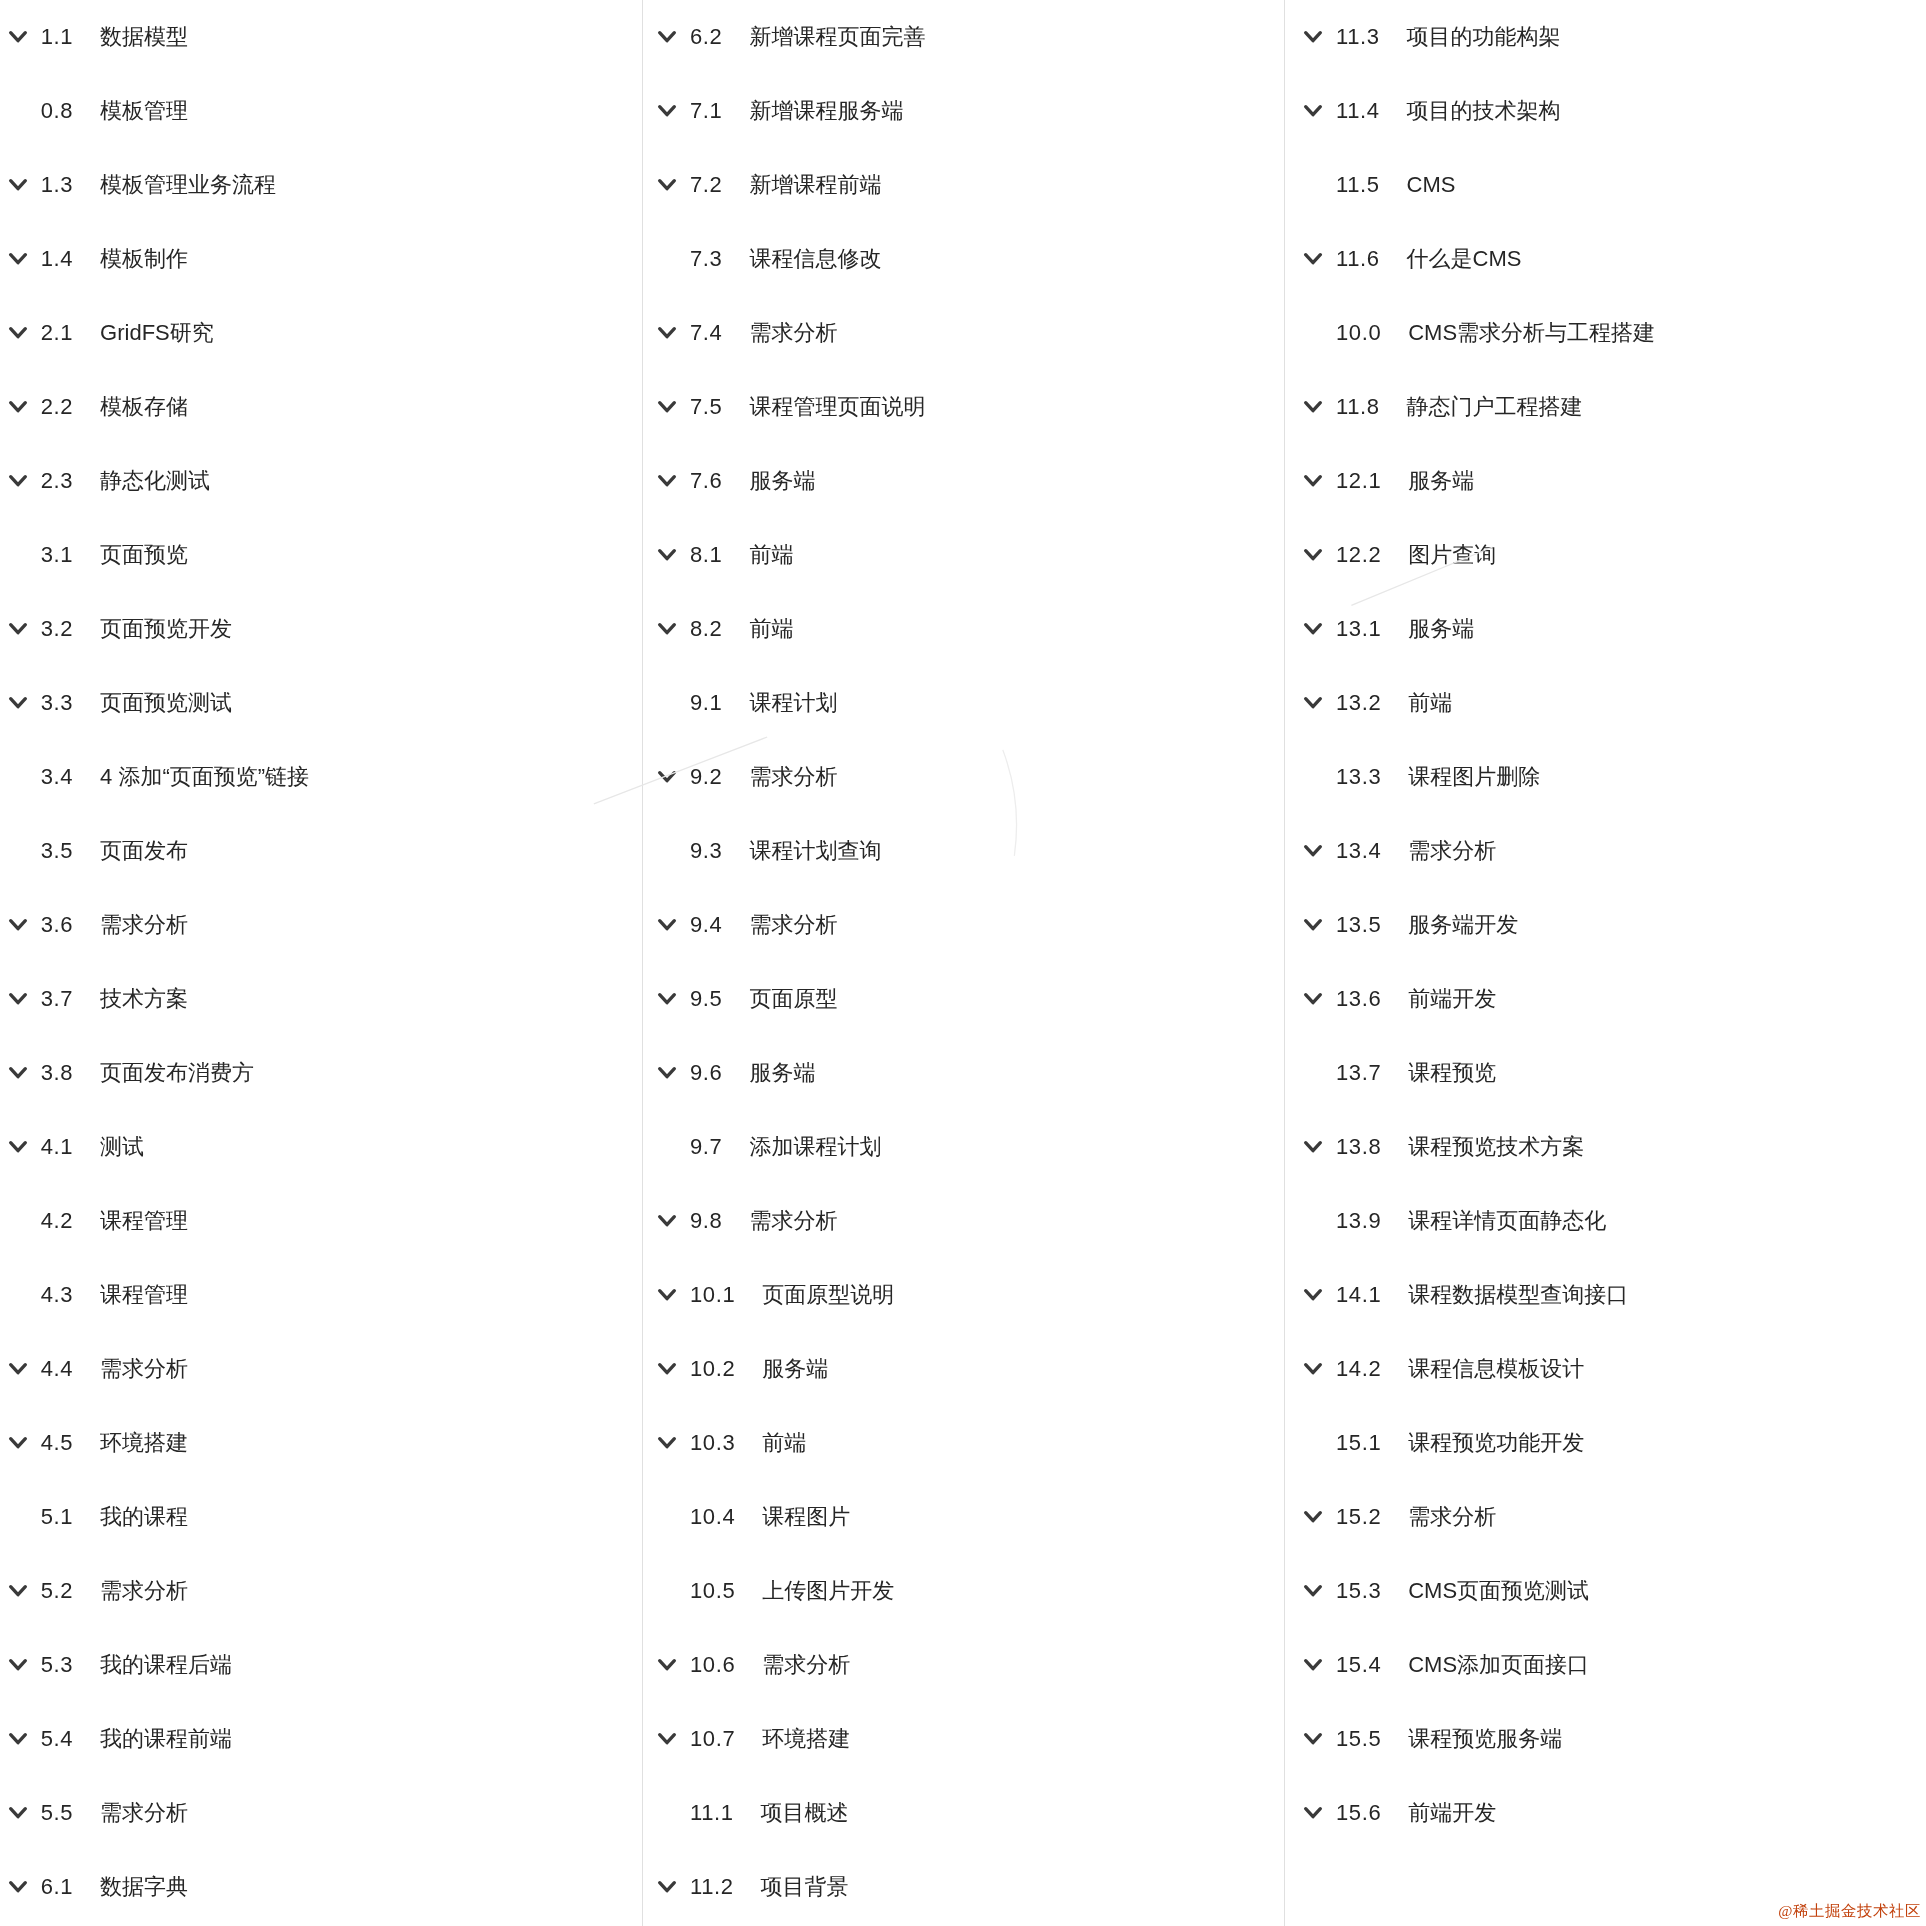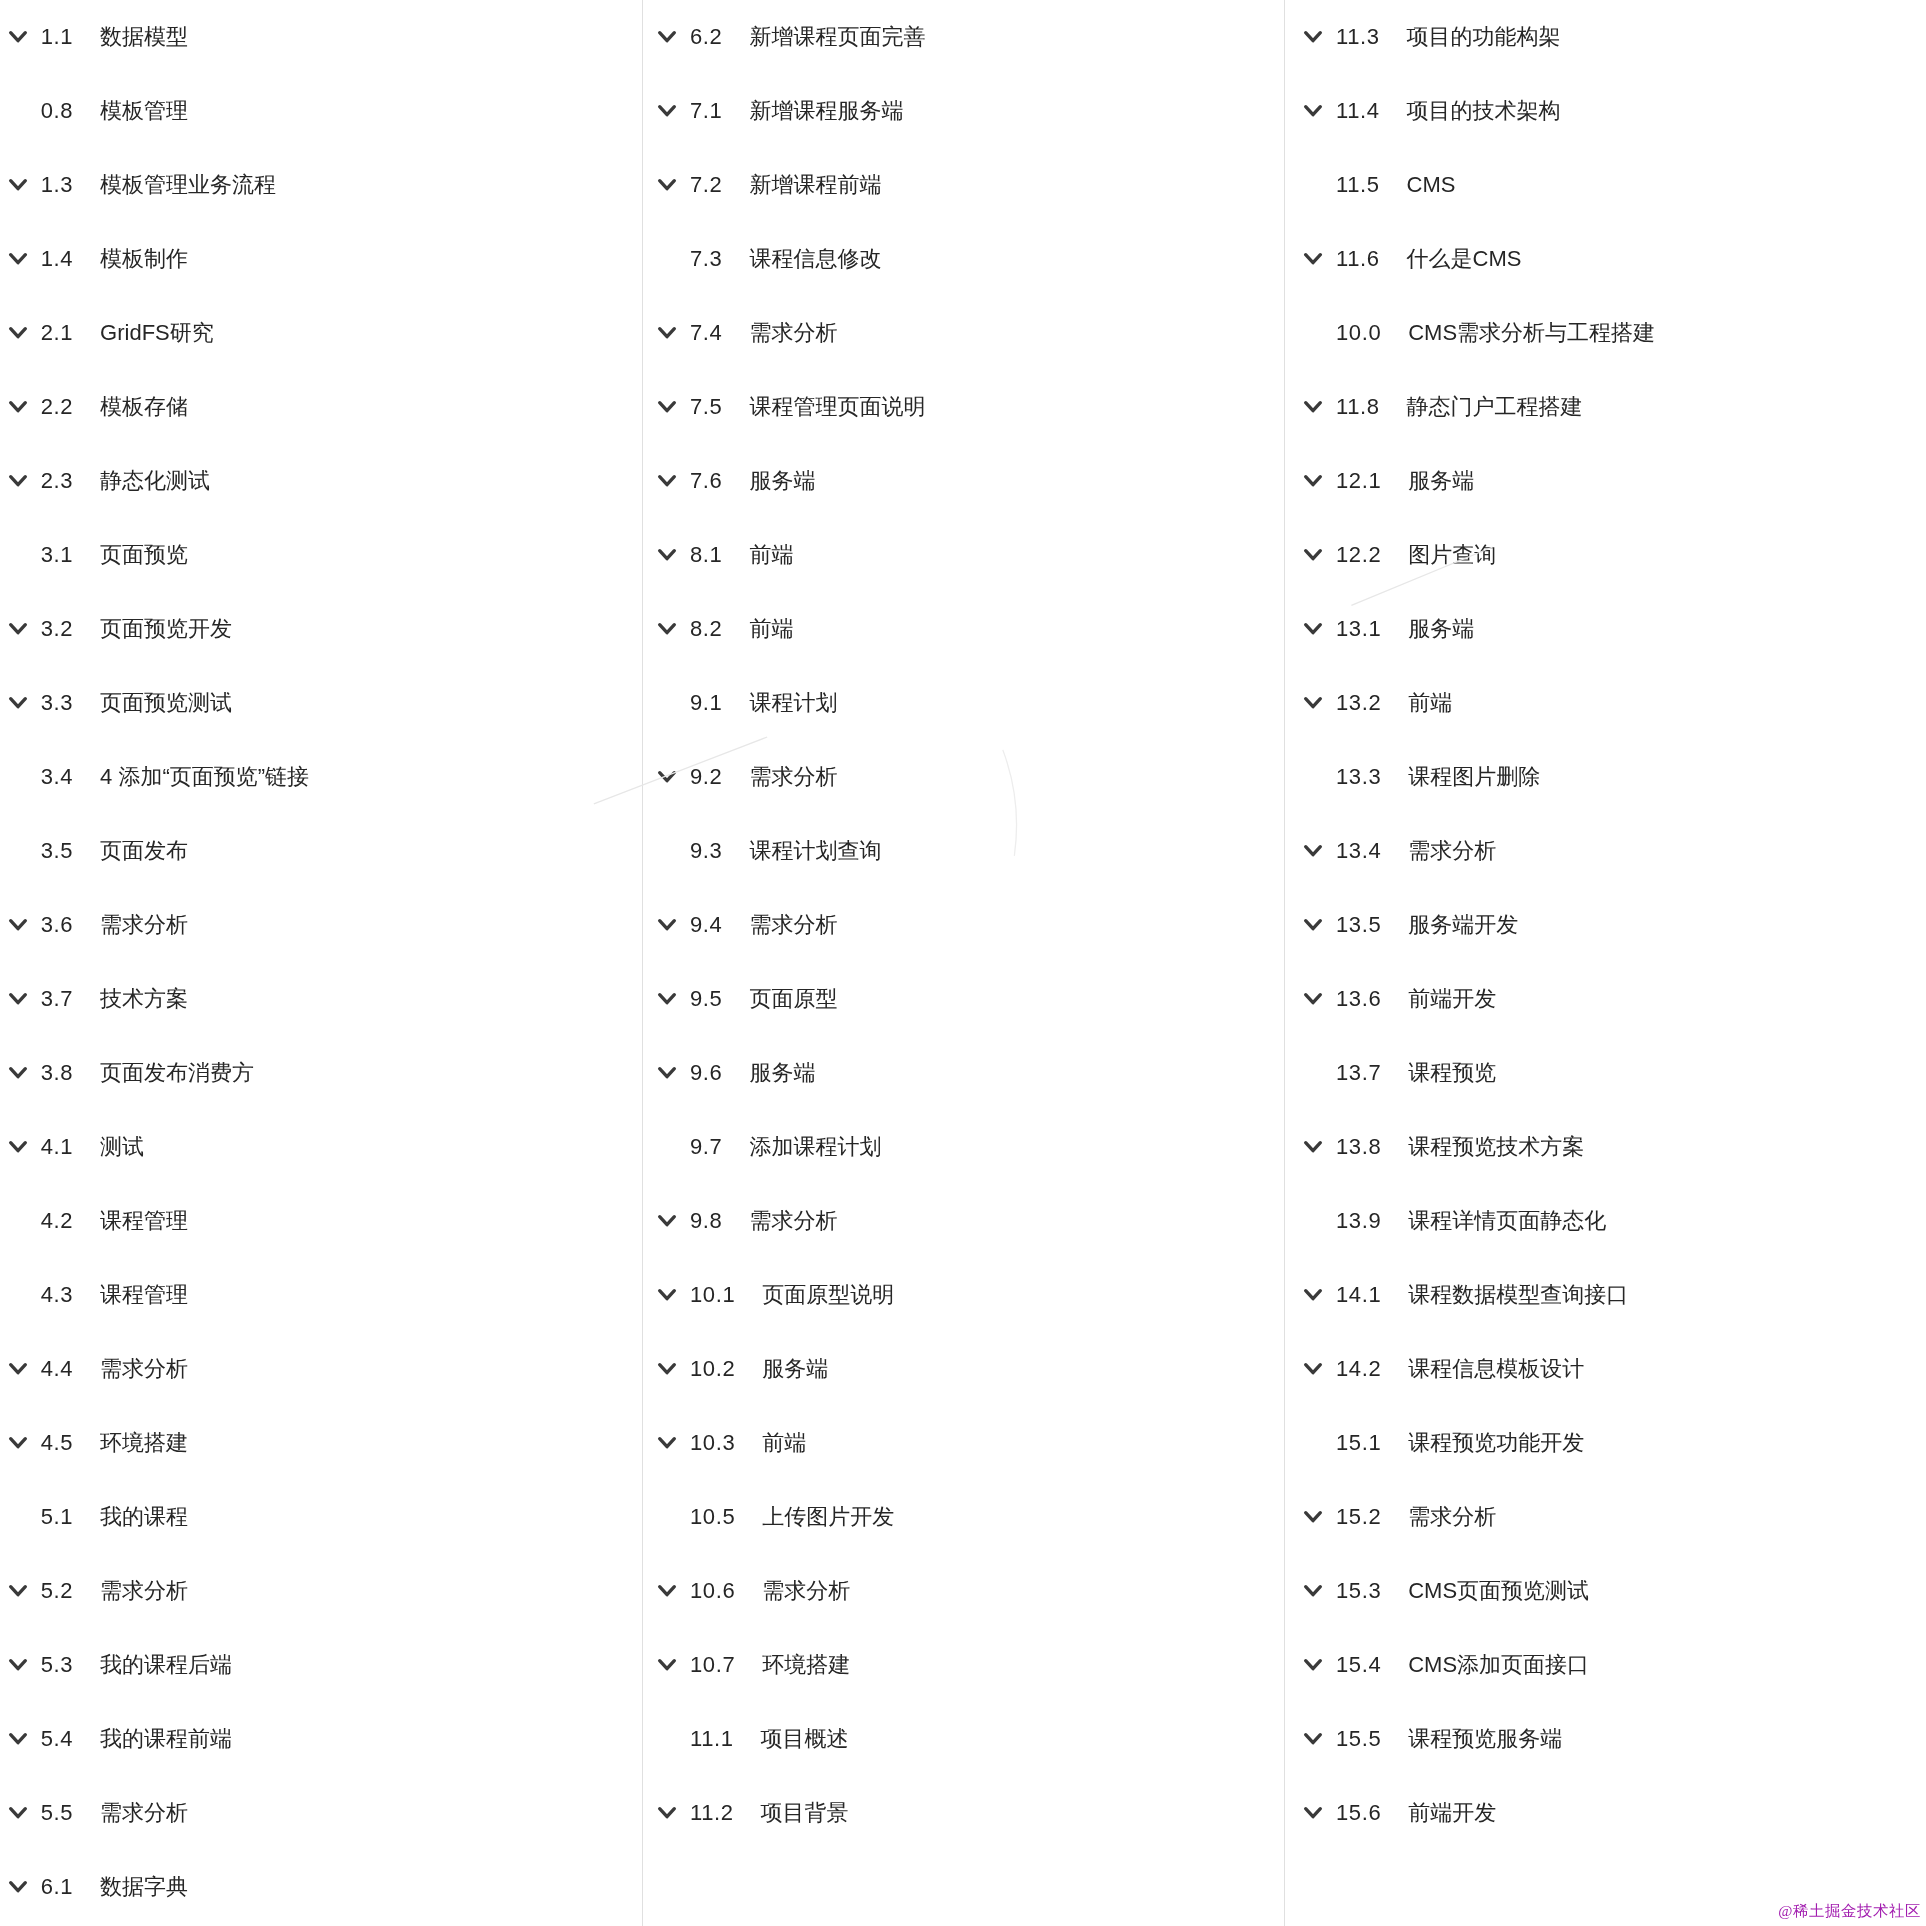--- a/index.html
+++ b/index.html
@@ -53,21 +53,21 @@
   }
   .artifacts {
     position: absolute; inset: 0;
     width: 1926px; height: 1926px;
     pointer-events: none;
   }
   .watermark {
     position: absolute;
     right: 5.1px; bottom: 3.9px;
     font-size: 15.4px;
-    color: #a21caf;
+    color: #c2410c;
     font-family: "Liberation Serif", "DejaVu Serif", serif;
     letter-spacing: 0.6px;
   }
 </style>
 </head>
 <body>
 
 <div class="board">
   <section class="col" data-col="0">
       <div class="row">
@@ -478,20 +478,29 @@
     <span class="label">服务端</span>
   </div>
       <div class="row">
     <span class="chev-slot">
       <svg class="chev" viewBox="0 0 30 22" xmlns="http://www.w3.org/2000/svg">
         <polyline points="4,4 15,16 26,4"></polyline>
       </svg>
     </span>
     <span class="num">10.3</span>
     <span class="label">前端</span>
+  </div>
+      <div class="row">
+    <span class="chev-slot">
+      <svg class="chev" viewBox="0 0 30 22" xmlns="http://www.w3.org/2000/svg" style="visibility: hidden;">
+        <polyline points="4,4 15,16 26,4"></polyline>
+      </svg>
+    </span>
+    <span class="num">10.4</span>
+    <span class="label">课程图片</span>
   </div>
       <div class="row">
     <span class="chev-slot">
       <svg class="chev" viewBox="0 0 30 22" xmlns="http://www.w3.org/2000/svg" style="visibility: hidden;">
         <polyline points="4,4 15,16 26,4"></polyline>
       </svg>
     </span>
     <span class="num">10.5</span>
     <span class="label">上传图片开发</span>
   </div>

